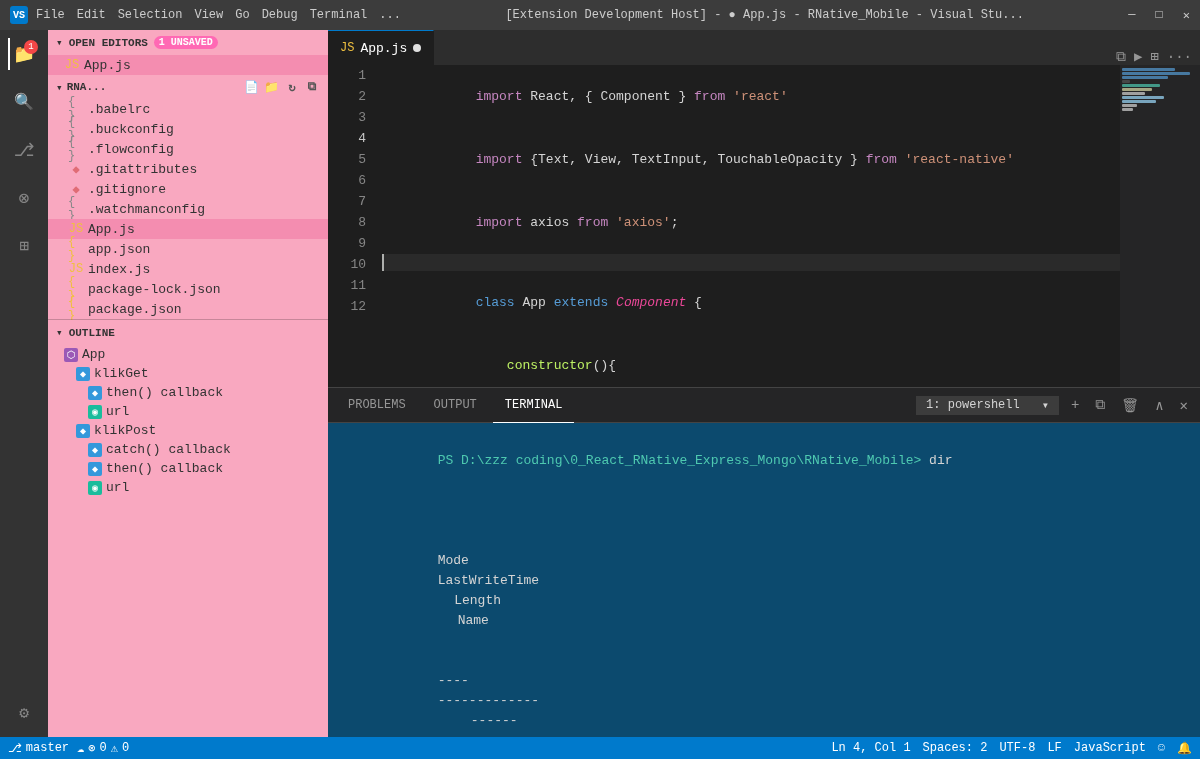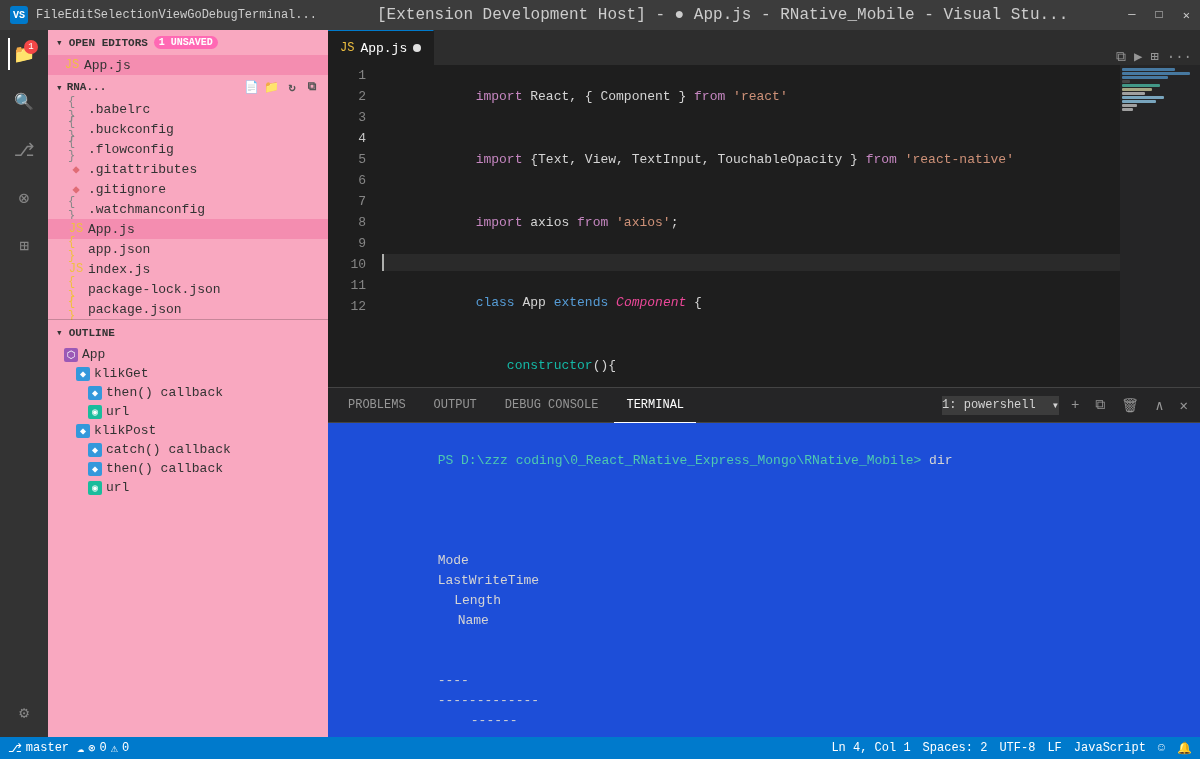--- a/index.html
+++ b/index.html
@@ -21,29 +21,30 @@
       background: #3c3c3c;
       display: flex;
       align-items: center;
       padding: 0 10px;
       font-size: 12px;
       color: #cccccc;
       flex-shrink: 0;
     }
     .title-bar .menu-items {
       display: flex;
+      gap: 12px;
       align-items: flex-end;
     }
     .title-bar .menu-items span {
       cursor: pointer;
     }
     .title-bar .title-text {
       flex: 1;
       text-align: center;
-      font-size: 16px;
+      font-size: 12px;
       color: #cccccc;
     }
     .title-bar .window-controls {
       display: flex;
       gap: 10px;
     }
     .vscode-icon {
       width: 18px;
       height: 18px;
       background: #007acc;
@@ -294,21 +295,21 @@
     }
     .code-line {
       line-height: 21px;
       white-space: pre;
       font-size: 13px;
     }
     .code-line.active-line { background: #2a2a2a; }
 
     
     .kw { color: #569cd6; }
-    .fn { color: #14b8a6; margin-top: 12px; }
+    .fn { color: #bef264; margin-top: 12px; }
     .fn-italic { color: #ec4899; font-style: italic; }
     .str { color: #ce9178; }
     .punct { color: #d4d4d4; }
     .import-kw { color: #c586c0; }
 
     
     .minimap {
       width: 80px;
       background: #252526;
       flex-shrink: 0;
@@ -320,21 +321,21 @@
     .minimap-line {
       height: 3px;
       margin: 1px 0;
       border-radius: 1px;
       opacity: 0.7;
     }
 
     
     .panel {
       height: 350px;
-      background: #1d4ed8;
+      background: #0c4a6e;
       border-top: 1px solid #444;
       display: flex;
       flex-direction: column;
       flex-shrink: 0;
     }
     .panel-tabs {
       display: flex;
       align-items: center;
       height: 35px;
       background: #252526;
@@ -364,26 +365,26 @@
     .panel-action {
       color: #969696;
       cursor: pointer;
       font-size: 14px;
       padding: 2px 4px;
     }
     .terminal-selector {
       background: #3c3c3c;
       color: #d4d4d4;
       border: none;
-      padding: 2px 0;
+      padding: 2px 10px;
       font-size: 12px;
       cursor: pointer;
       display: flex;
       align-items: center;
-      gap: 16px;
+      gap: 22px;
     }
     .panel-content {
       flex: 1;
       padding: 8px 16px;
       overflow: hidden;
       font-size: 13px;
       line-height: 20px;
       color: #d4d4d4;
     }
     .terminal-line { white-space: pre; }
@@ -636,21 +637,20 @@
             <div class="minimap-line" style="width:20%;background:#d4d4d4;"></div>
             <div class="minimap-line" style="width:15%;background:#d4d4d4;"></div>
           </div>
         </div>
       </div>
 
       <div class="panel">
         <div class="panel-tabs">
           <div class="panel-tab">PROBLEMS</div>
           <div class="panel-tab">OUTPUT</div>
-          <div class="panel-tab">DEBUG CONSOLE</div>
           <div class="panel-tab active">TERMINAL</div>
 
           <div class="panel-actions">
             <div class="terminal-selector">
               <span>1: powershell</span>
               <span>▾</span>
             </div>
             <span class="panel-action">+</span>
             <span class="panel-action">⧉</span>
             <span class="panel-action">🗑</span>

